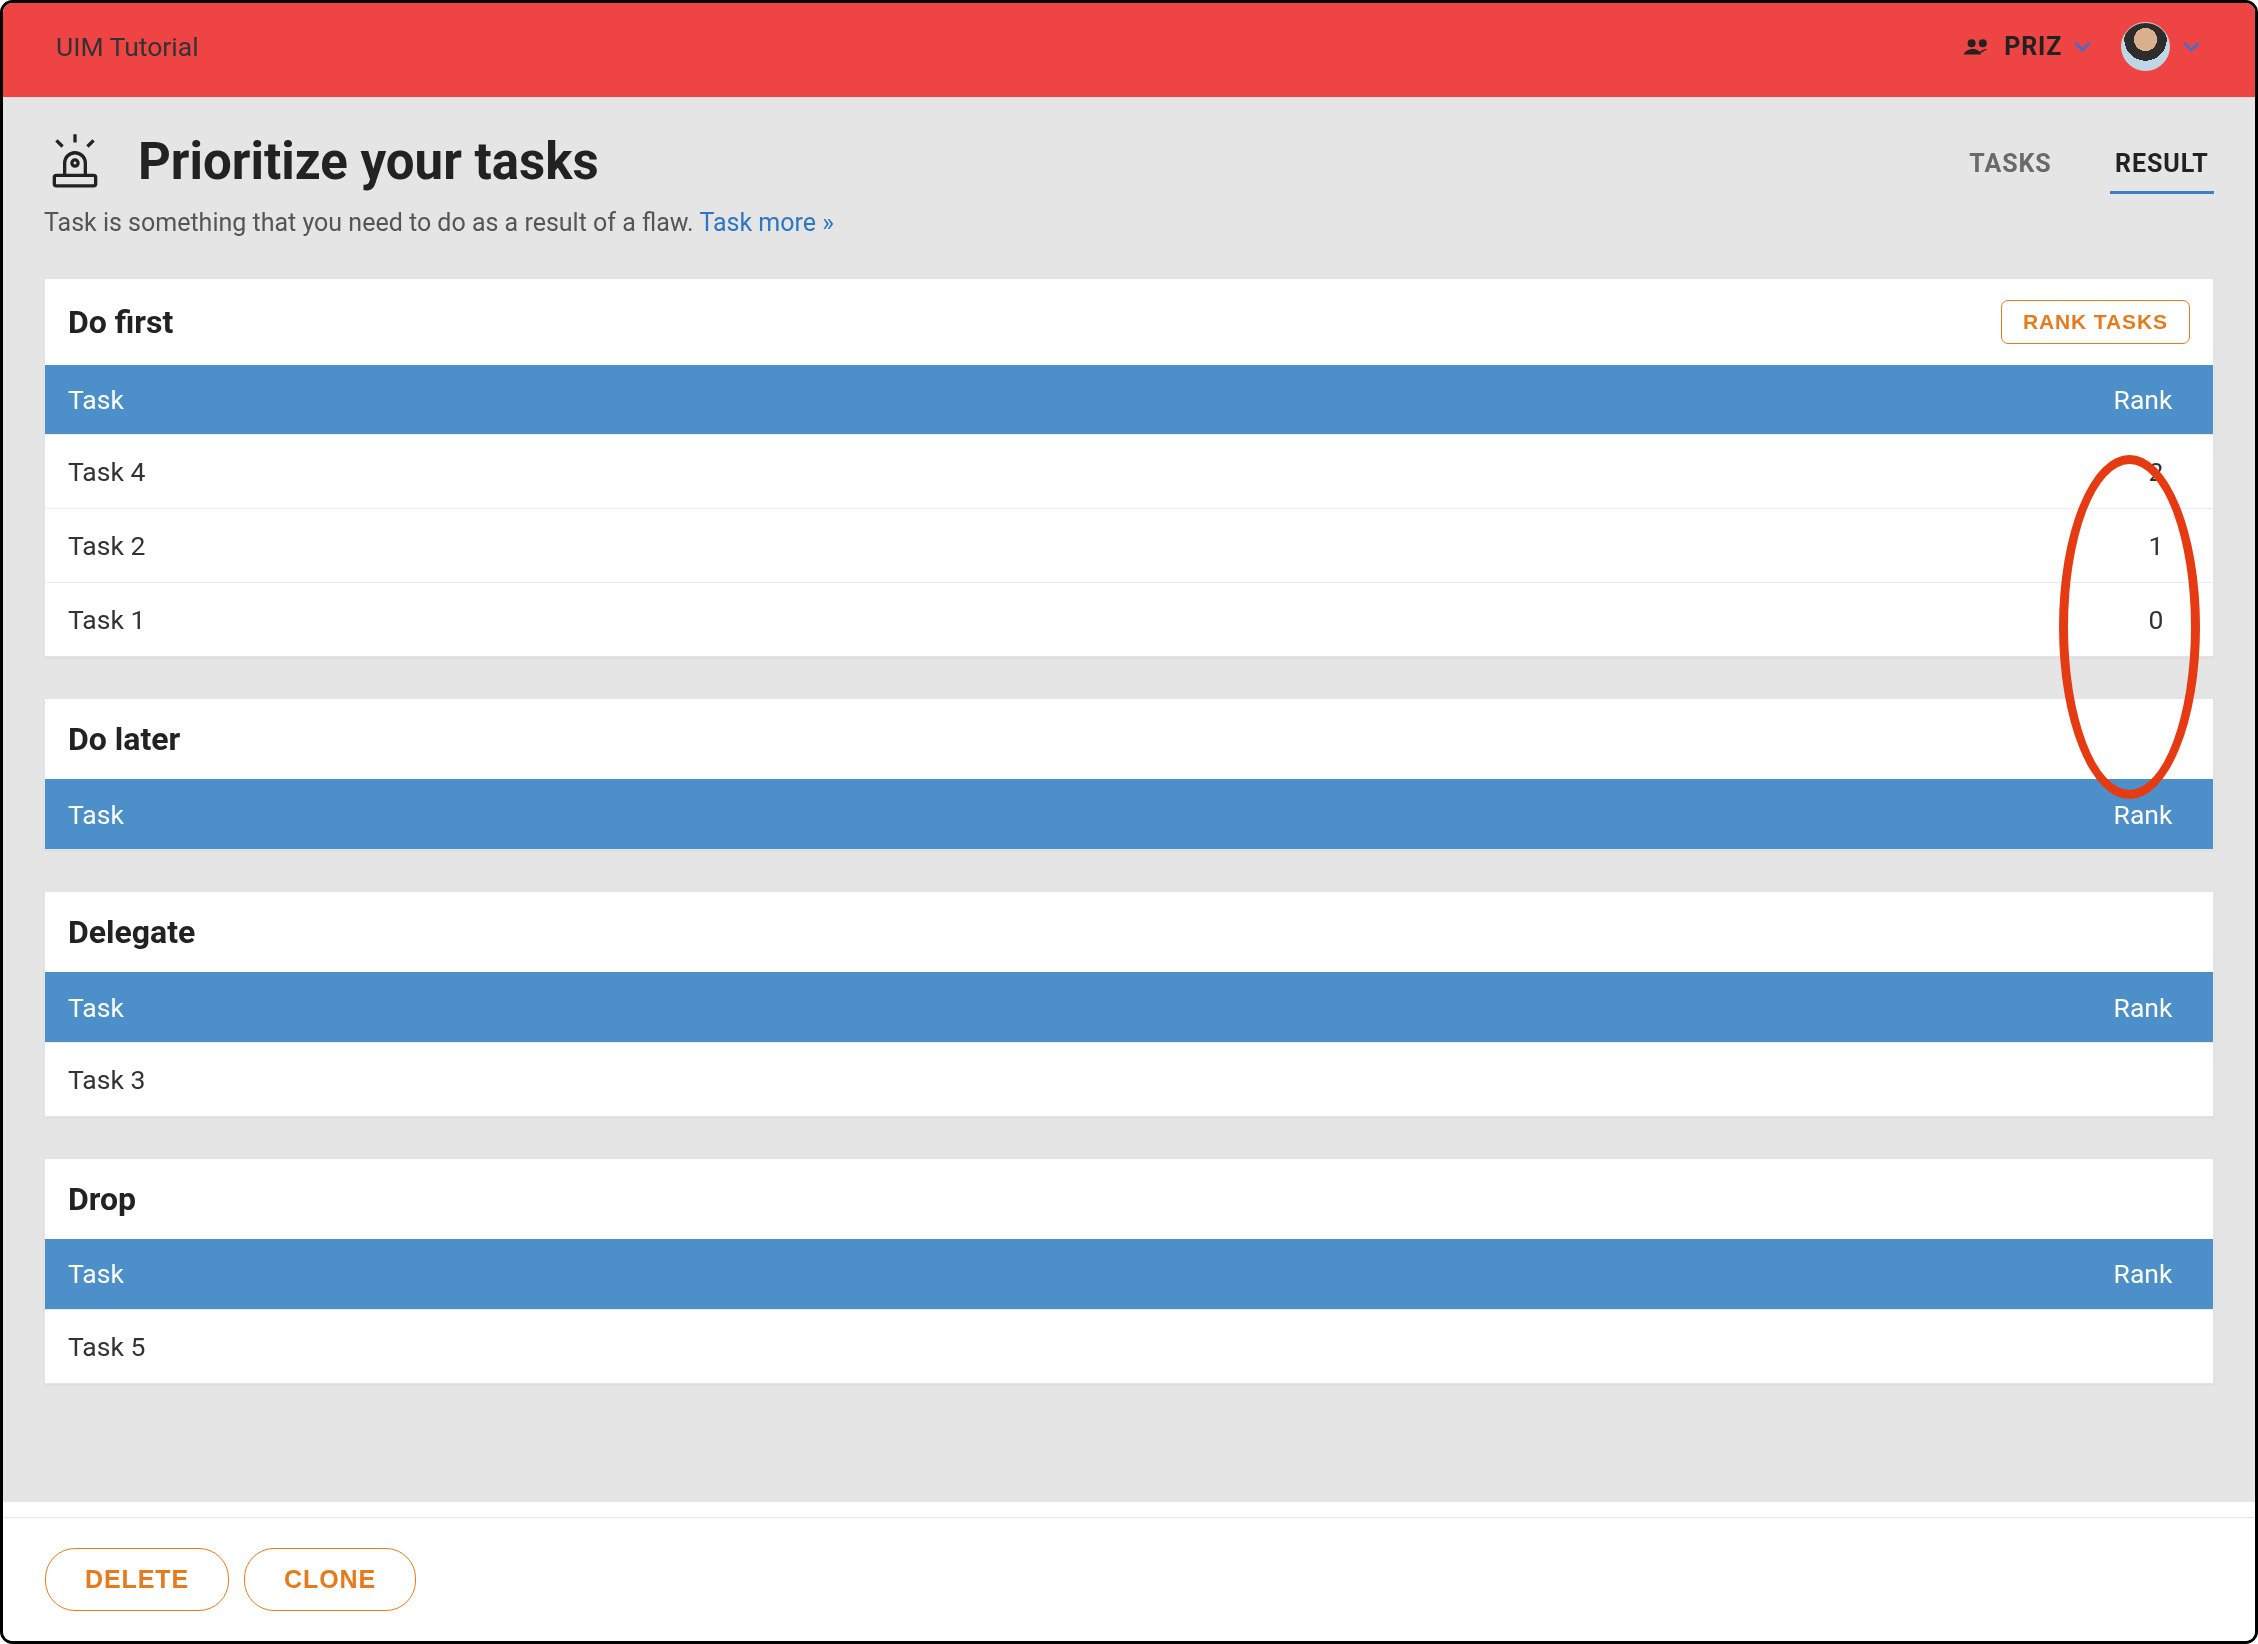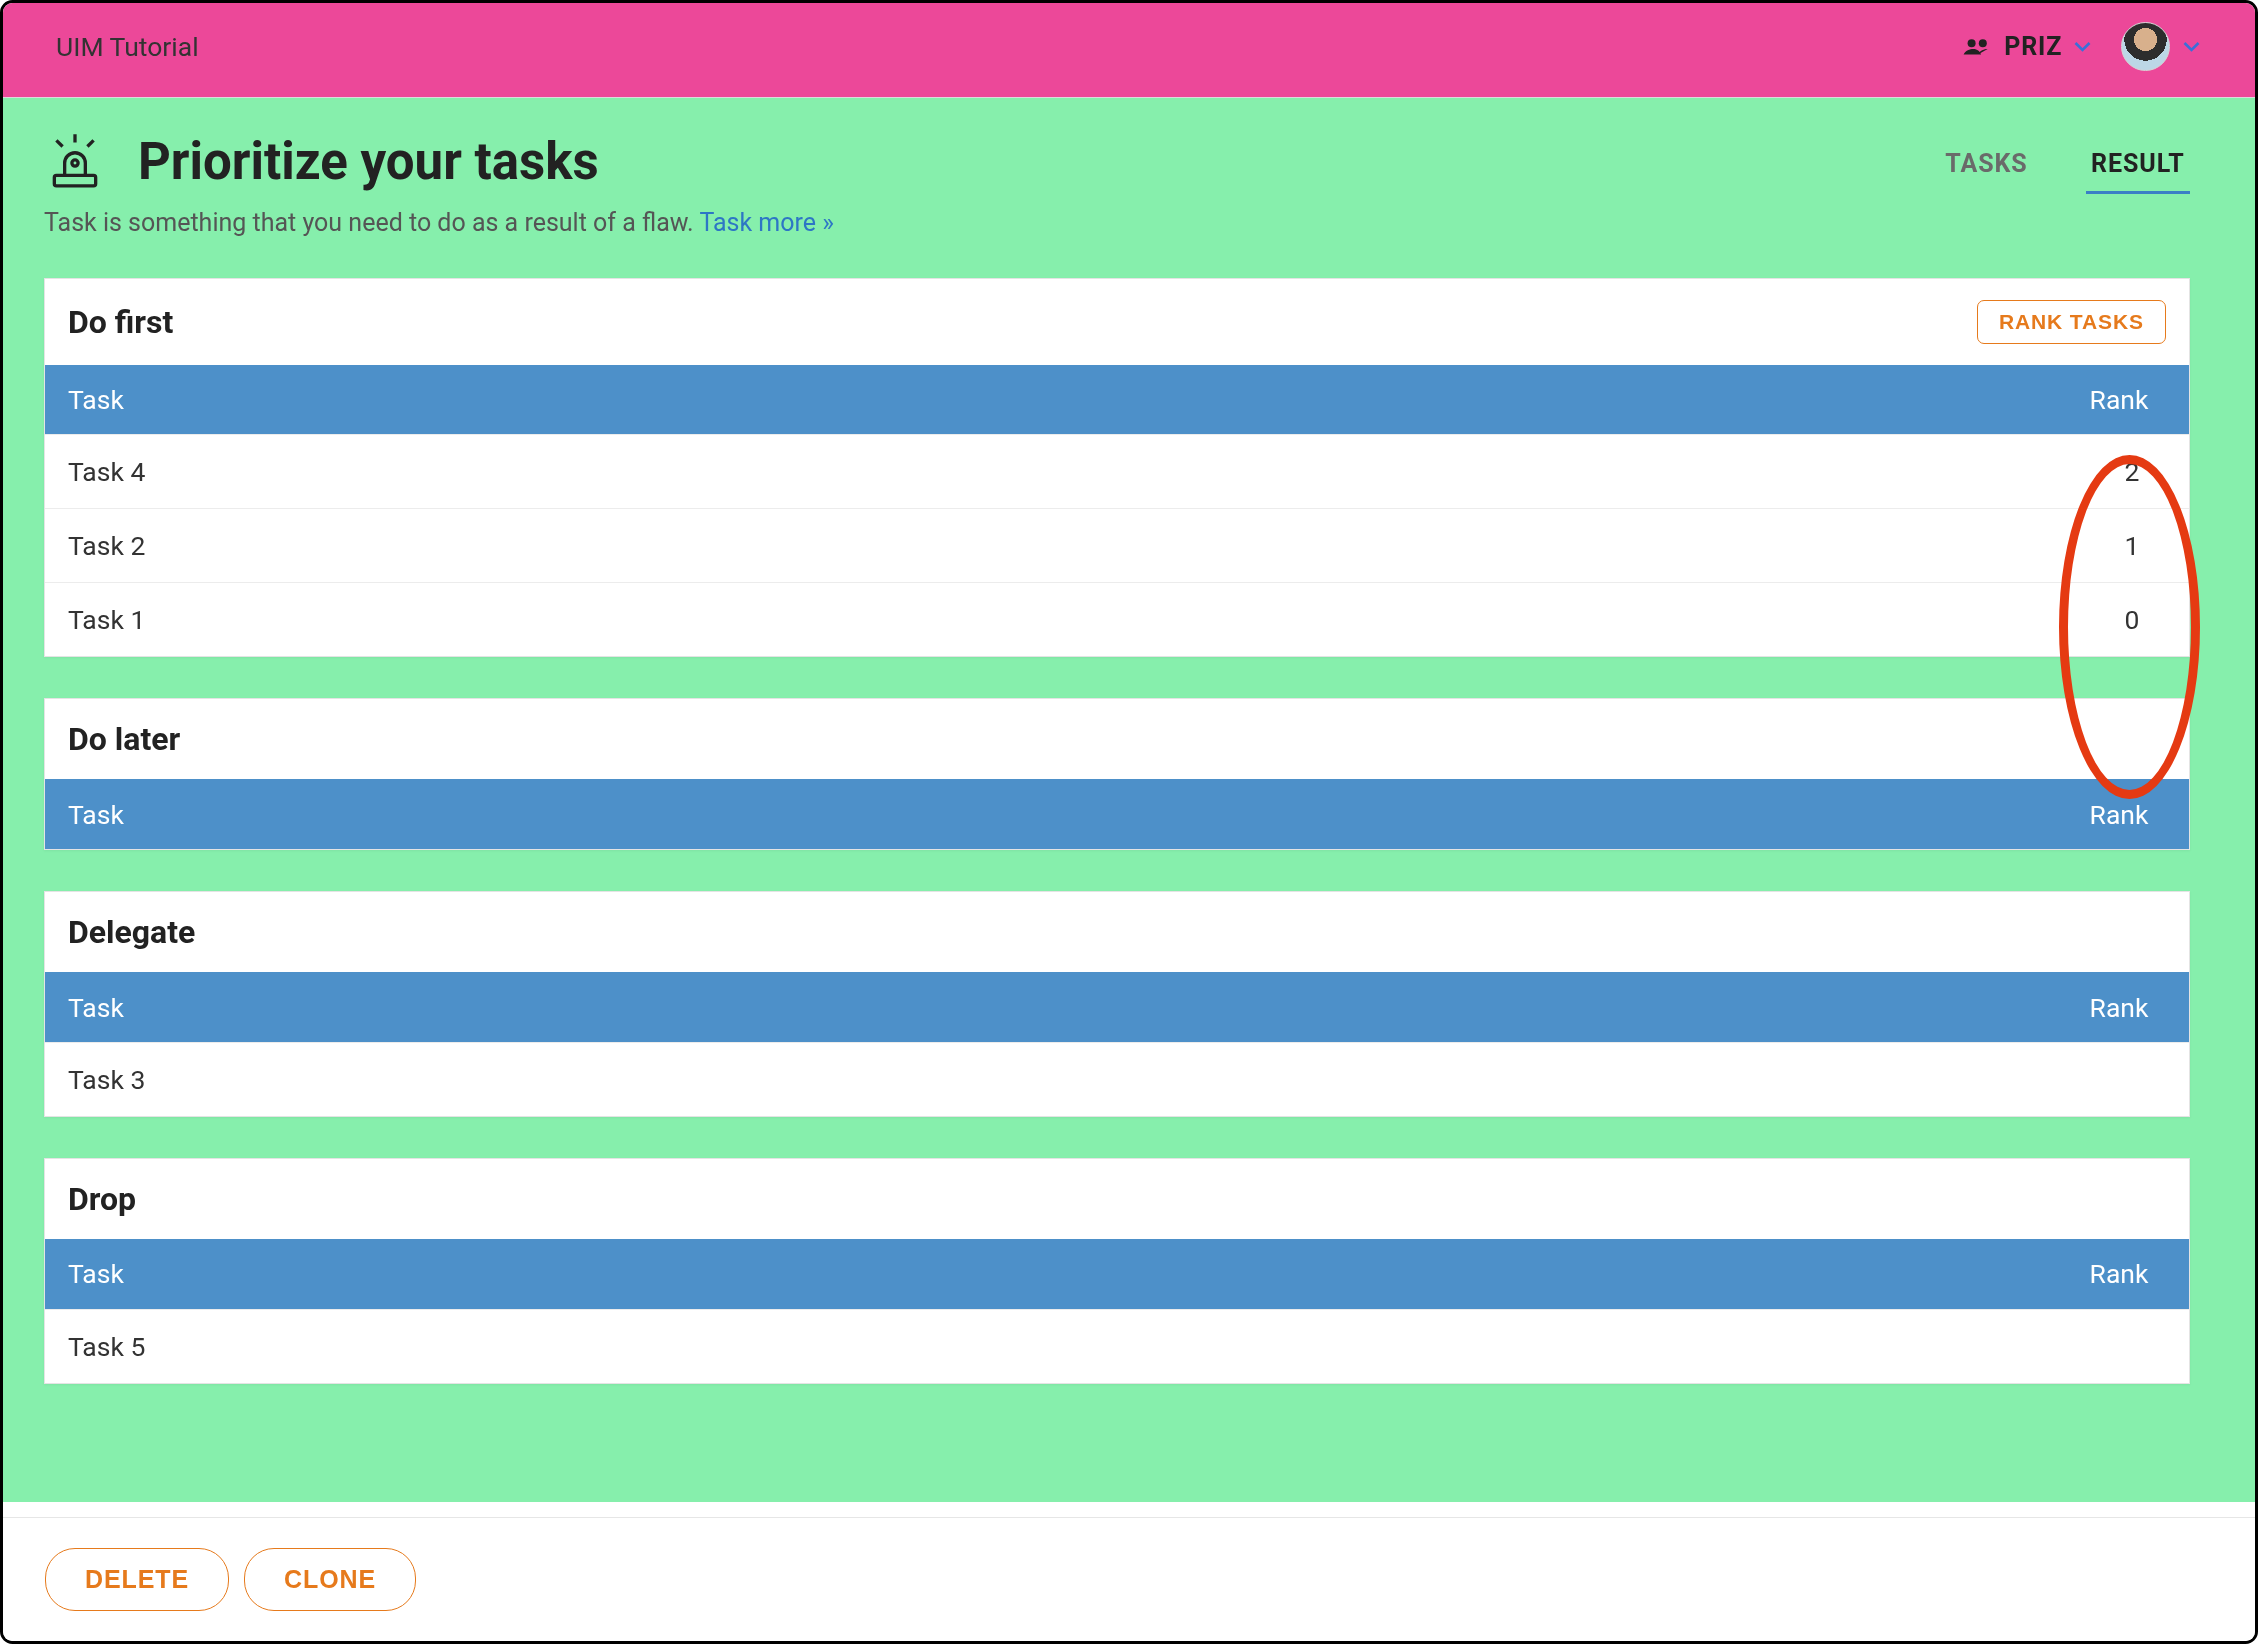--- a/index.html
+++ b/index.html
@@ -20,21 +20,21 @@
   }
 
   
   .topbar {
     height: 95px;
     display: flex;
     align-items: center;
     justify-content: space-between;
     padding: 0 53px 8px 53px;
     border-bottom: 1.8px solid #dcdcdc;
-    background: #ec4899;
+    background: #ef4444;
   }
   .app-title {
     font-size: 26.5px;
     color: #333;
     font-weight: 400;
   }
   .topbar-right {
     display: flex;
     align-items: center;
     gap: 28px;
@@ -58,22 +58,22 @@
   .avatar {
     width: 49px; height: 49px;
     border-radius: 50%;
     background: radial-gradient(circle at 50% 35%, #d8b08c 0 30%, #2d2d2d 30% 55%, #bcd7e6 55% 100%);
     border: 1.8px solid #d6d6d6;
   }
   .avatar-wrap { display:flex; align-items:center; gap:10.6px; cursor:pointer; }
 
   
   .page {
-    background: #86efac;
-    padding: 32px 65px 159px 41px;
+    background: #e5e5e5;
+    padding: 32px 41px 159px 41px;
     min-height: calc(100% - 95px);
     position: relative;
   }
 
   
   .page-head {
     display: flex;
     align-items: flex-end;
     justify-content: space-between;
   }

